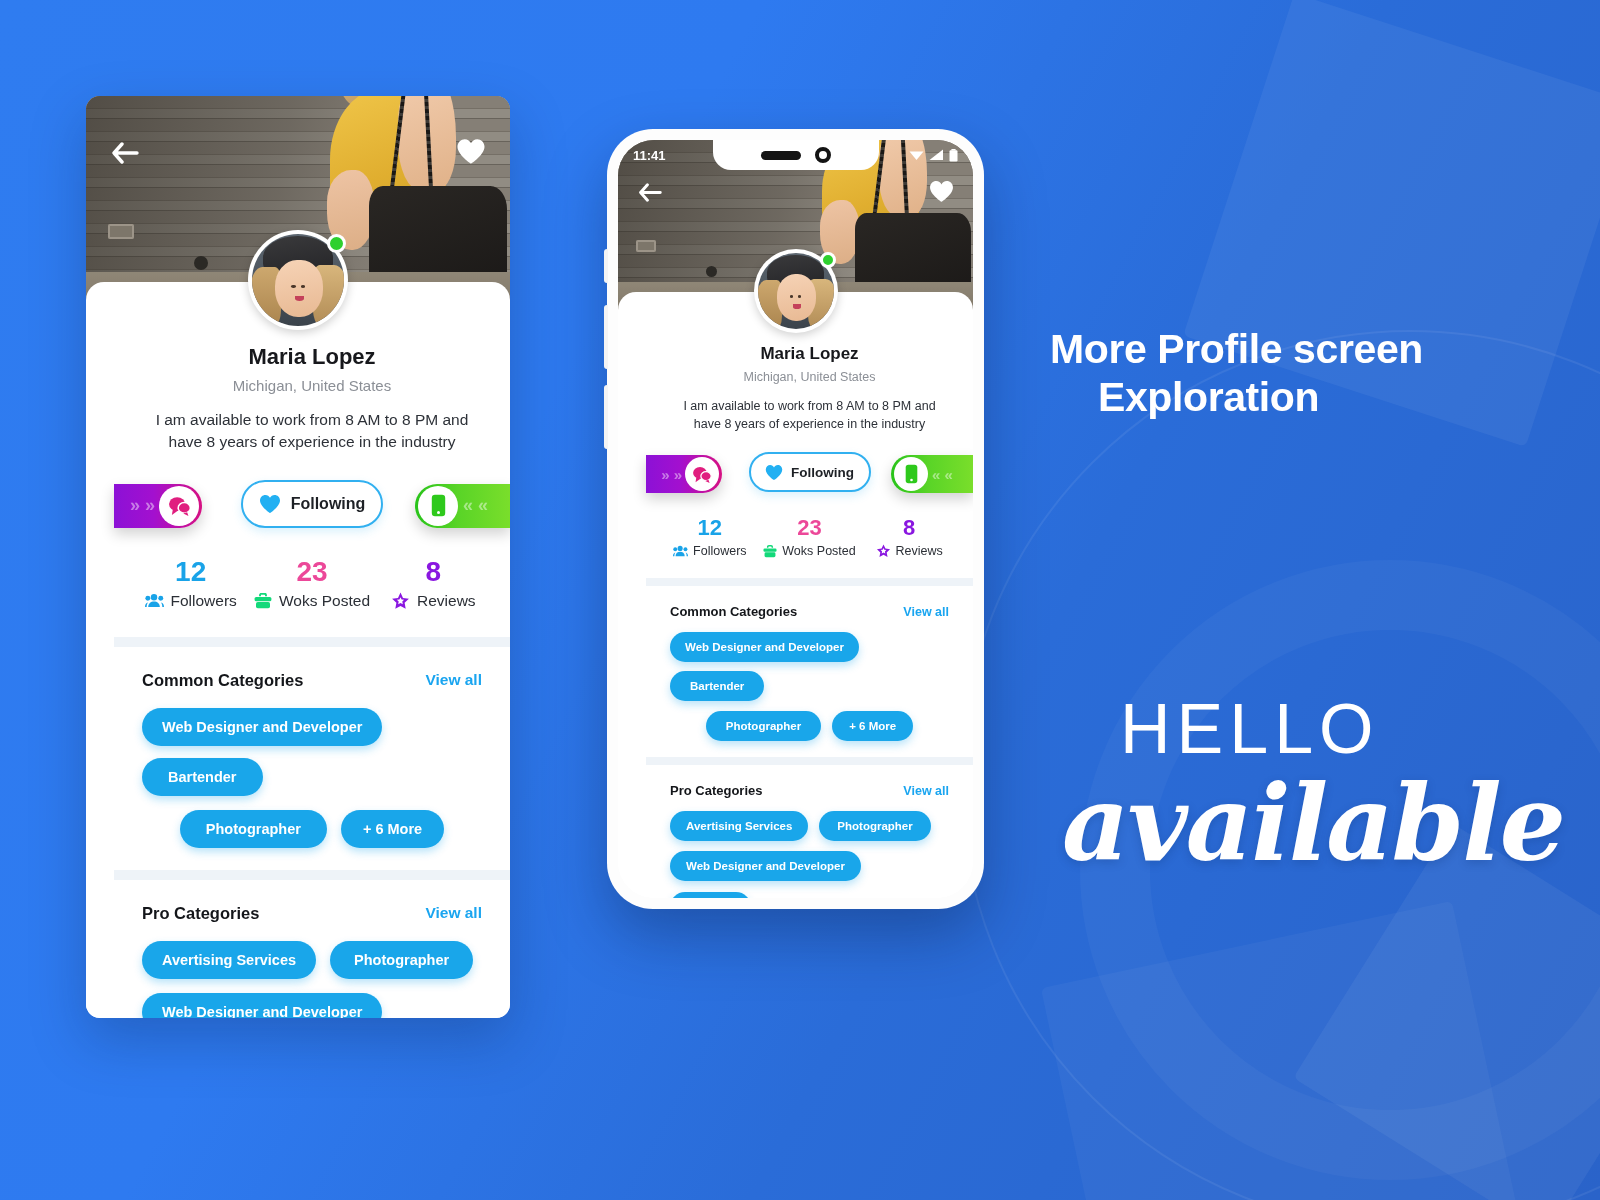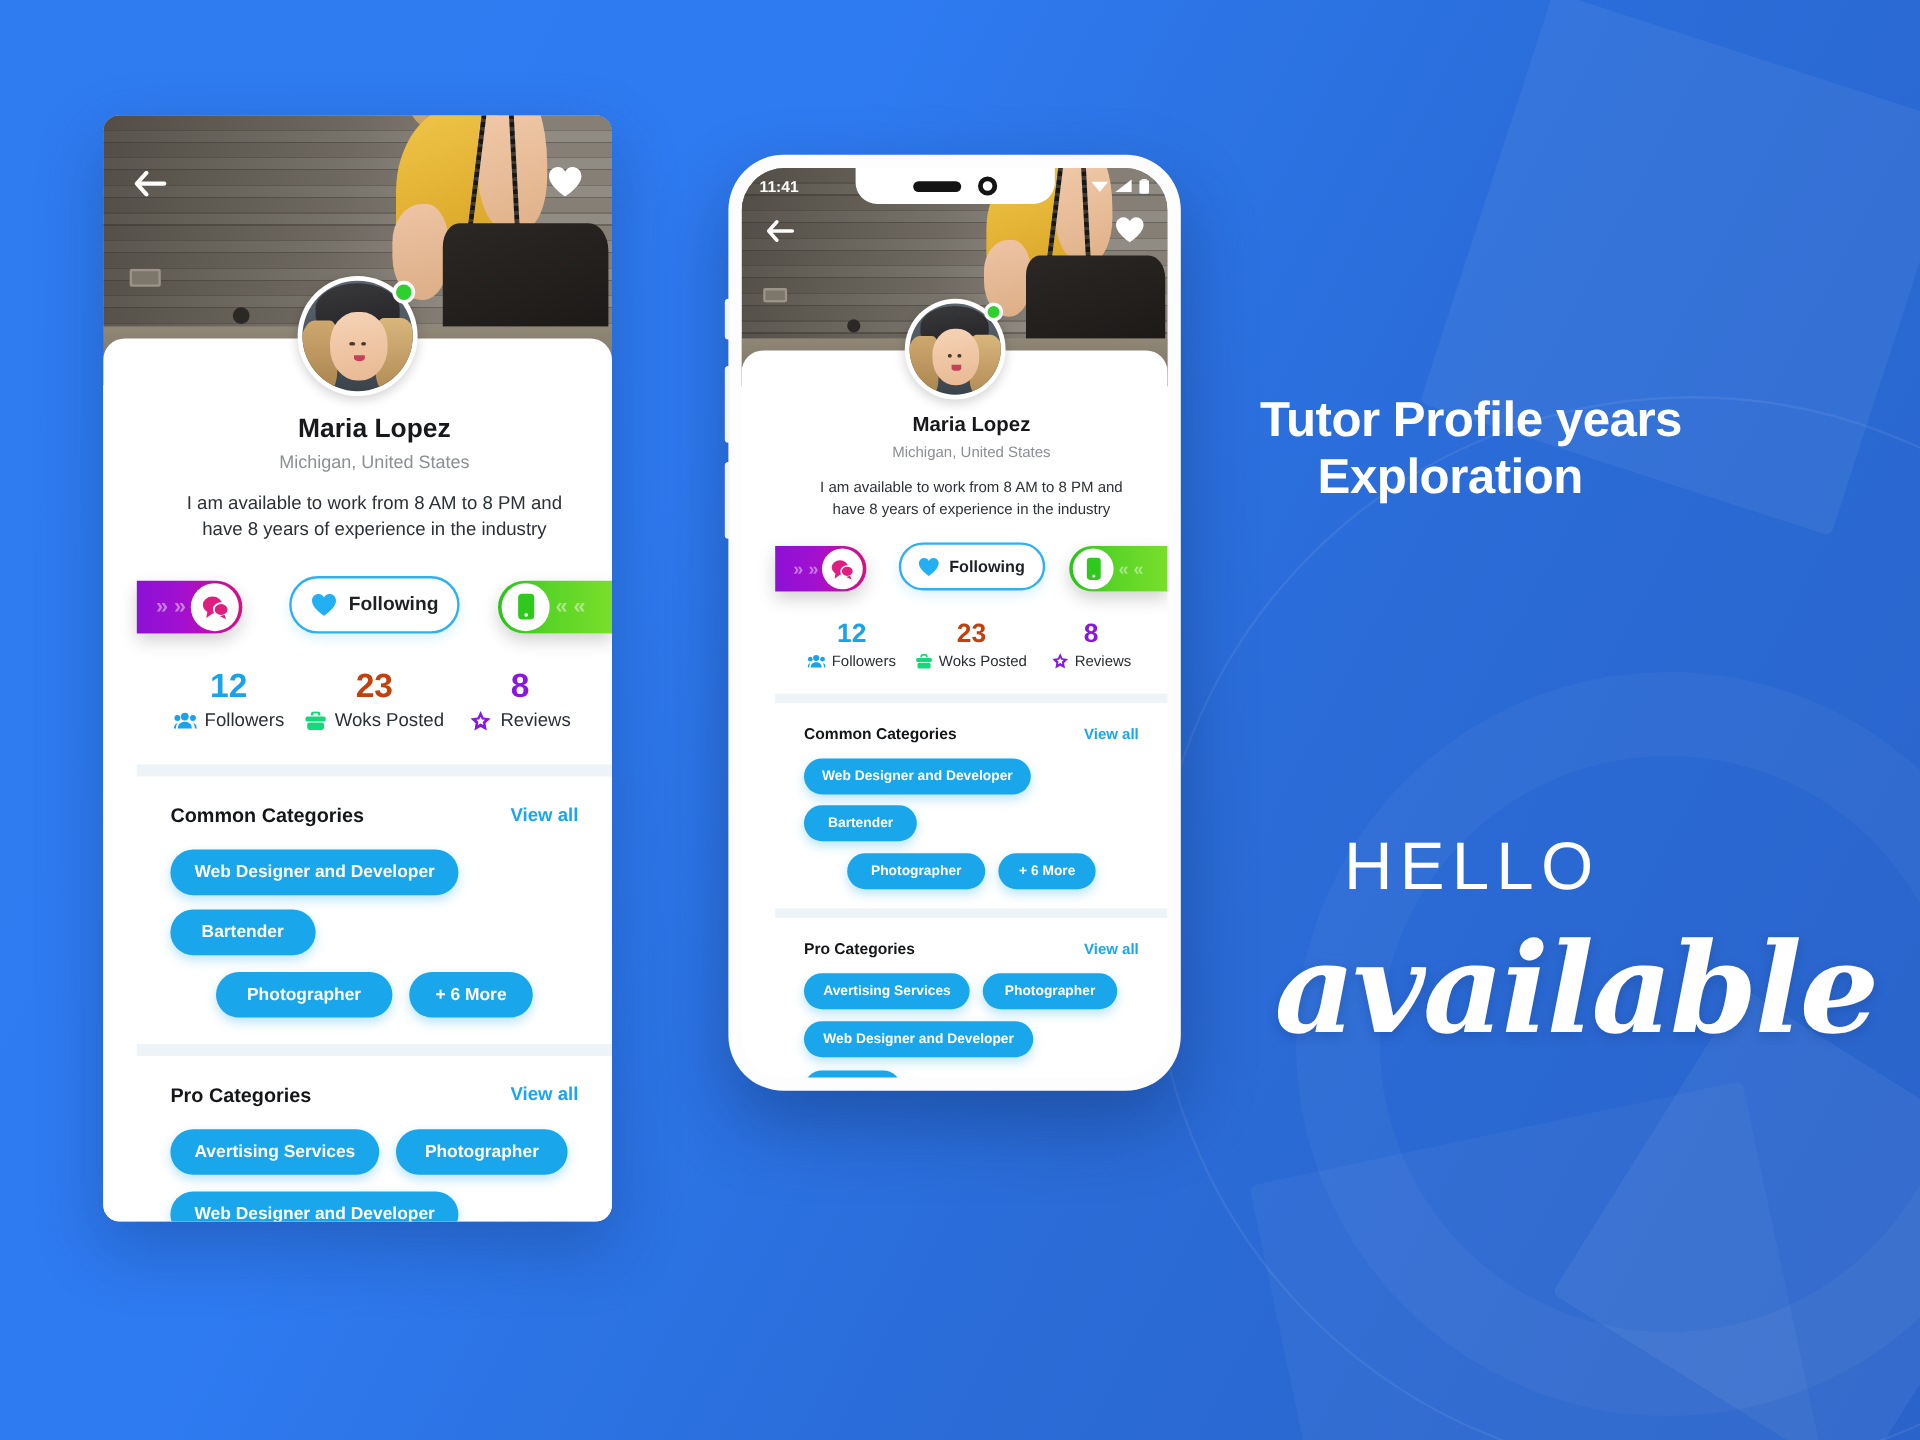--- a/index.html
+++ b/index.html
@@ -171,21 +171,21 @@
     background:#fff; border:2px solid #31b0f0; border-radius:40px;
     color:#1d2025; font-weight:bold; cursor:pointer;
     box-shadow: 0 4px 10px rgba(49,176,240,.18);
   }
 
   
   .stats { display:flex; }
   .stat { flex:1; text-align:center; }
   .stat .num { font-weight:bold; }
   .stat .lbl { display:flex; align-items:center; justify-content:center; gap:7px; color:#2b2f36;text-align:center; }
-  .num.c1 { color:#19a3e8; } .num.c2 { color:#c2410c; } .num.c3 { color:#8a17e0; }
+  .num.c1 { color:#19a3e8; } .num.c2 { color:#ec4899; } .num.c3 { color:#8a17e0; }
 
   .divider { background:#eef3f8; width:100%; }
 
   
   .cat-head { display:flex; align-items:center; justify-content:space-between; }
   .cat-title { font-weight:bold; color:#14161a; }
   .view-all { color:#1aa5f0; font-weight:bold; cursor:pointer; }
   .chips { display:flex; flex-wrap:wrap; }
   .chip {
     background:#19a6ea; color:#fff; border-radius:40px; font-weight:bold;
@@ -570,23 +570,23 @@
             <button class="chip" style="font-size:11.5px;padding:9px 17px;">+ 6 More</button>
           </div>
         </div>
       </div>
     </div>
   </div>
 </div>
 
 <div style="position:absolute;left:1050px;top:326px;width:470px;color:#fff;
             font-size:41px;font-weight:bold;line-height:1.17;letter-spacing:-.4px;">
-  <div>Tutor Profile years</div>
+  <div>More Profile screen</div>
   <div style="margin-left:48px;">Exploration</div>
 </div>
 
-<div style="position:absolute;left:1120px;top:694px;color:#fff;font-size:56px;
+<div style="position:absolute;left:1120px;top:694px;color:#fff;font-size:70px;
             font-weight:normal;letter-spacing:6px;line-height:1;">HELLO</div>
 
 <div style="position:absolute;left:1062px;top:772px;color:#fff;
             font-family:'DejaVu Serif', serif; font-style:italic; font-weight:bold;
             font-size:104px;letter-spacing:-2px;line-height:1;
             text-shadow:0 3px 10px rgba(10,40,100,.22);">available</div>
 
 </body></html>

